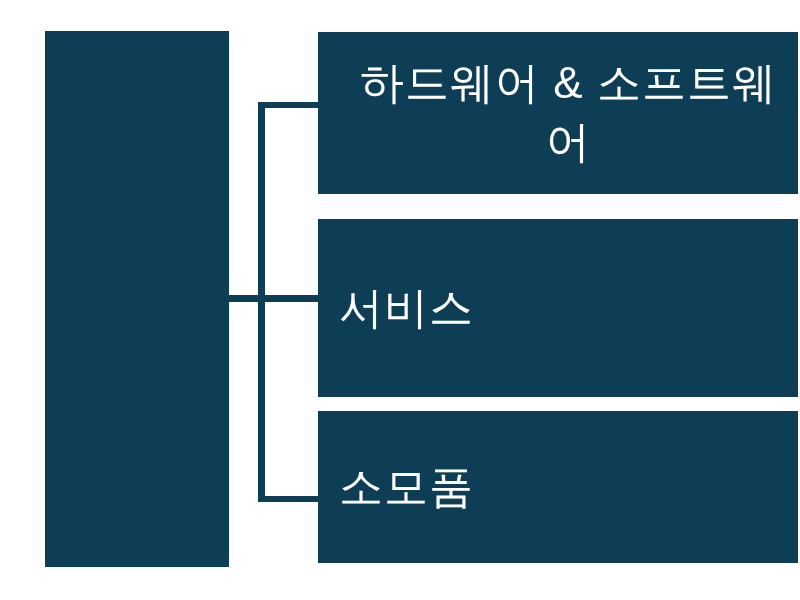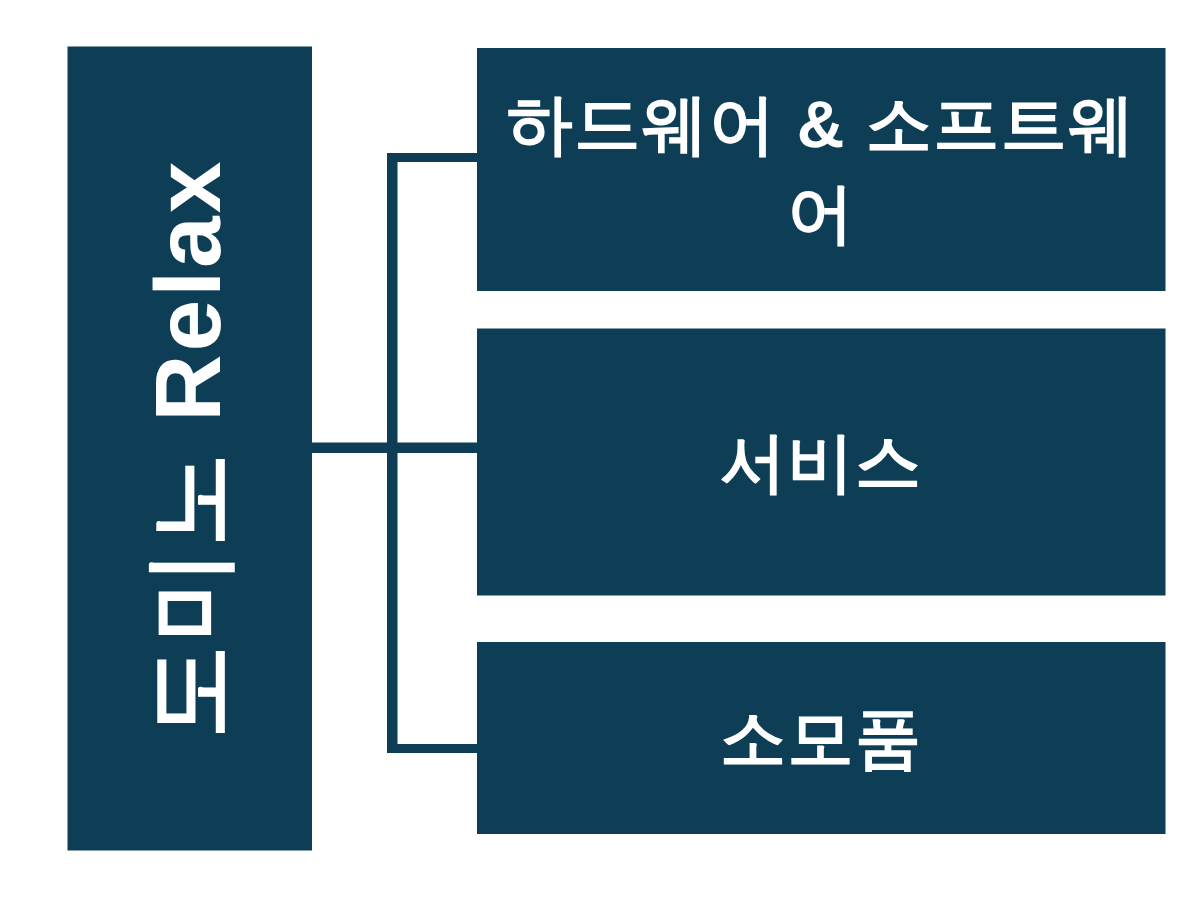--- a/index.html
+++ b/index.html
@@ -14,23 +14,24 @@
     height: 600px;
     background: #ffffff;
     overflow: hidden;
   }
   .node {
     position: absolute;
     background: #0e3d56;
     color: #ffffff;
     display: flex;
     align-items: center;
-    justify-content: center;
-    font-weight: bold;
+    justify-content: flex-start;
+    font-weight: normal;
     text-align: center;
+    padding-left: 21px;
   }
   .root-node {
     left: 45px;
     top: 31px;
     width: 163px;
     height: 536px;
   }
   .root-node .vtext {
     transform: rotate(-90deg);
     white-space: nowrap;
@@ -39,21 +40,21 @@
     line-height: 1;
   }
   .child-node {
     left: 318px;
     width: 459px;
     font-size: 44px;
     letter-spacing: 1px;
   }
   .child-1 { top: 32px;  height: 162px; }
   .child-2 { top: 219px; height: 178px; }
-  .child-3 { top: 428px; height: 128px; }
+  .child-3 { top: 411px; height: 152px; }
   .connector {
     position: absolute;
     background: #0e3d56;
   }
   .conn-trunk  { left: 258px; top: 102px; width: 7px;   height: 400px; }
   .conn-top    { left: 260px; top: 102px; width: 58px;  height: 6px; }
   .conn-middle { left: 208px; top: 295px; width: 110px; height: 7px; }
   .conn-bottom { left: 258px; top: 496px; width: 60px;  height: 6px; }
 </style>
 </head>

